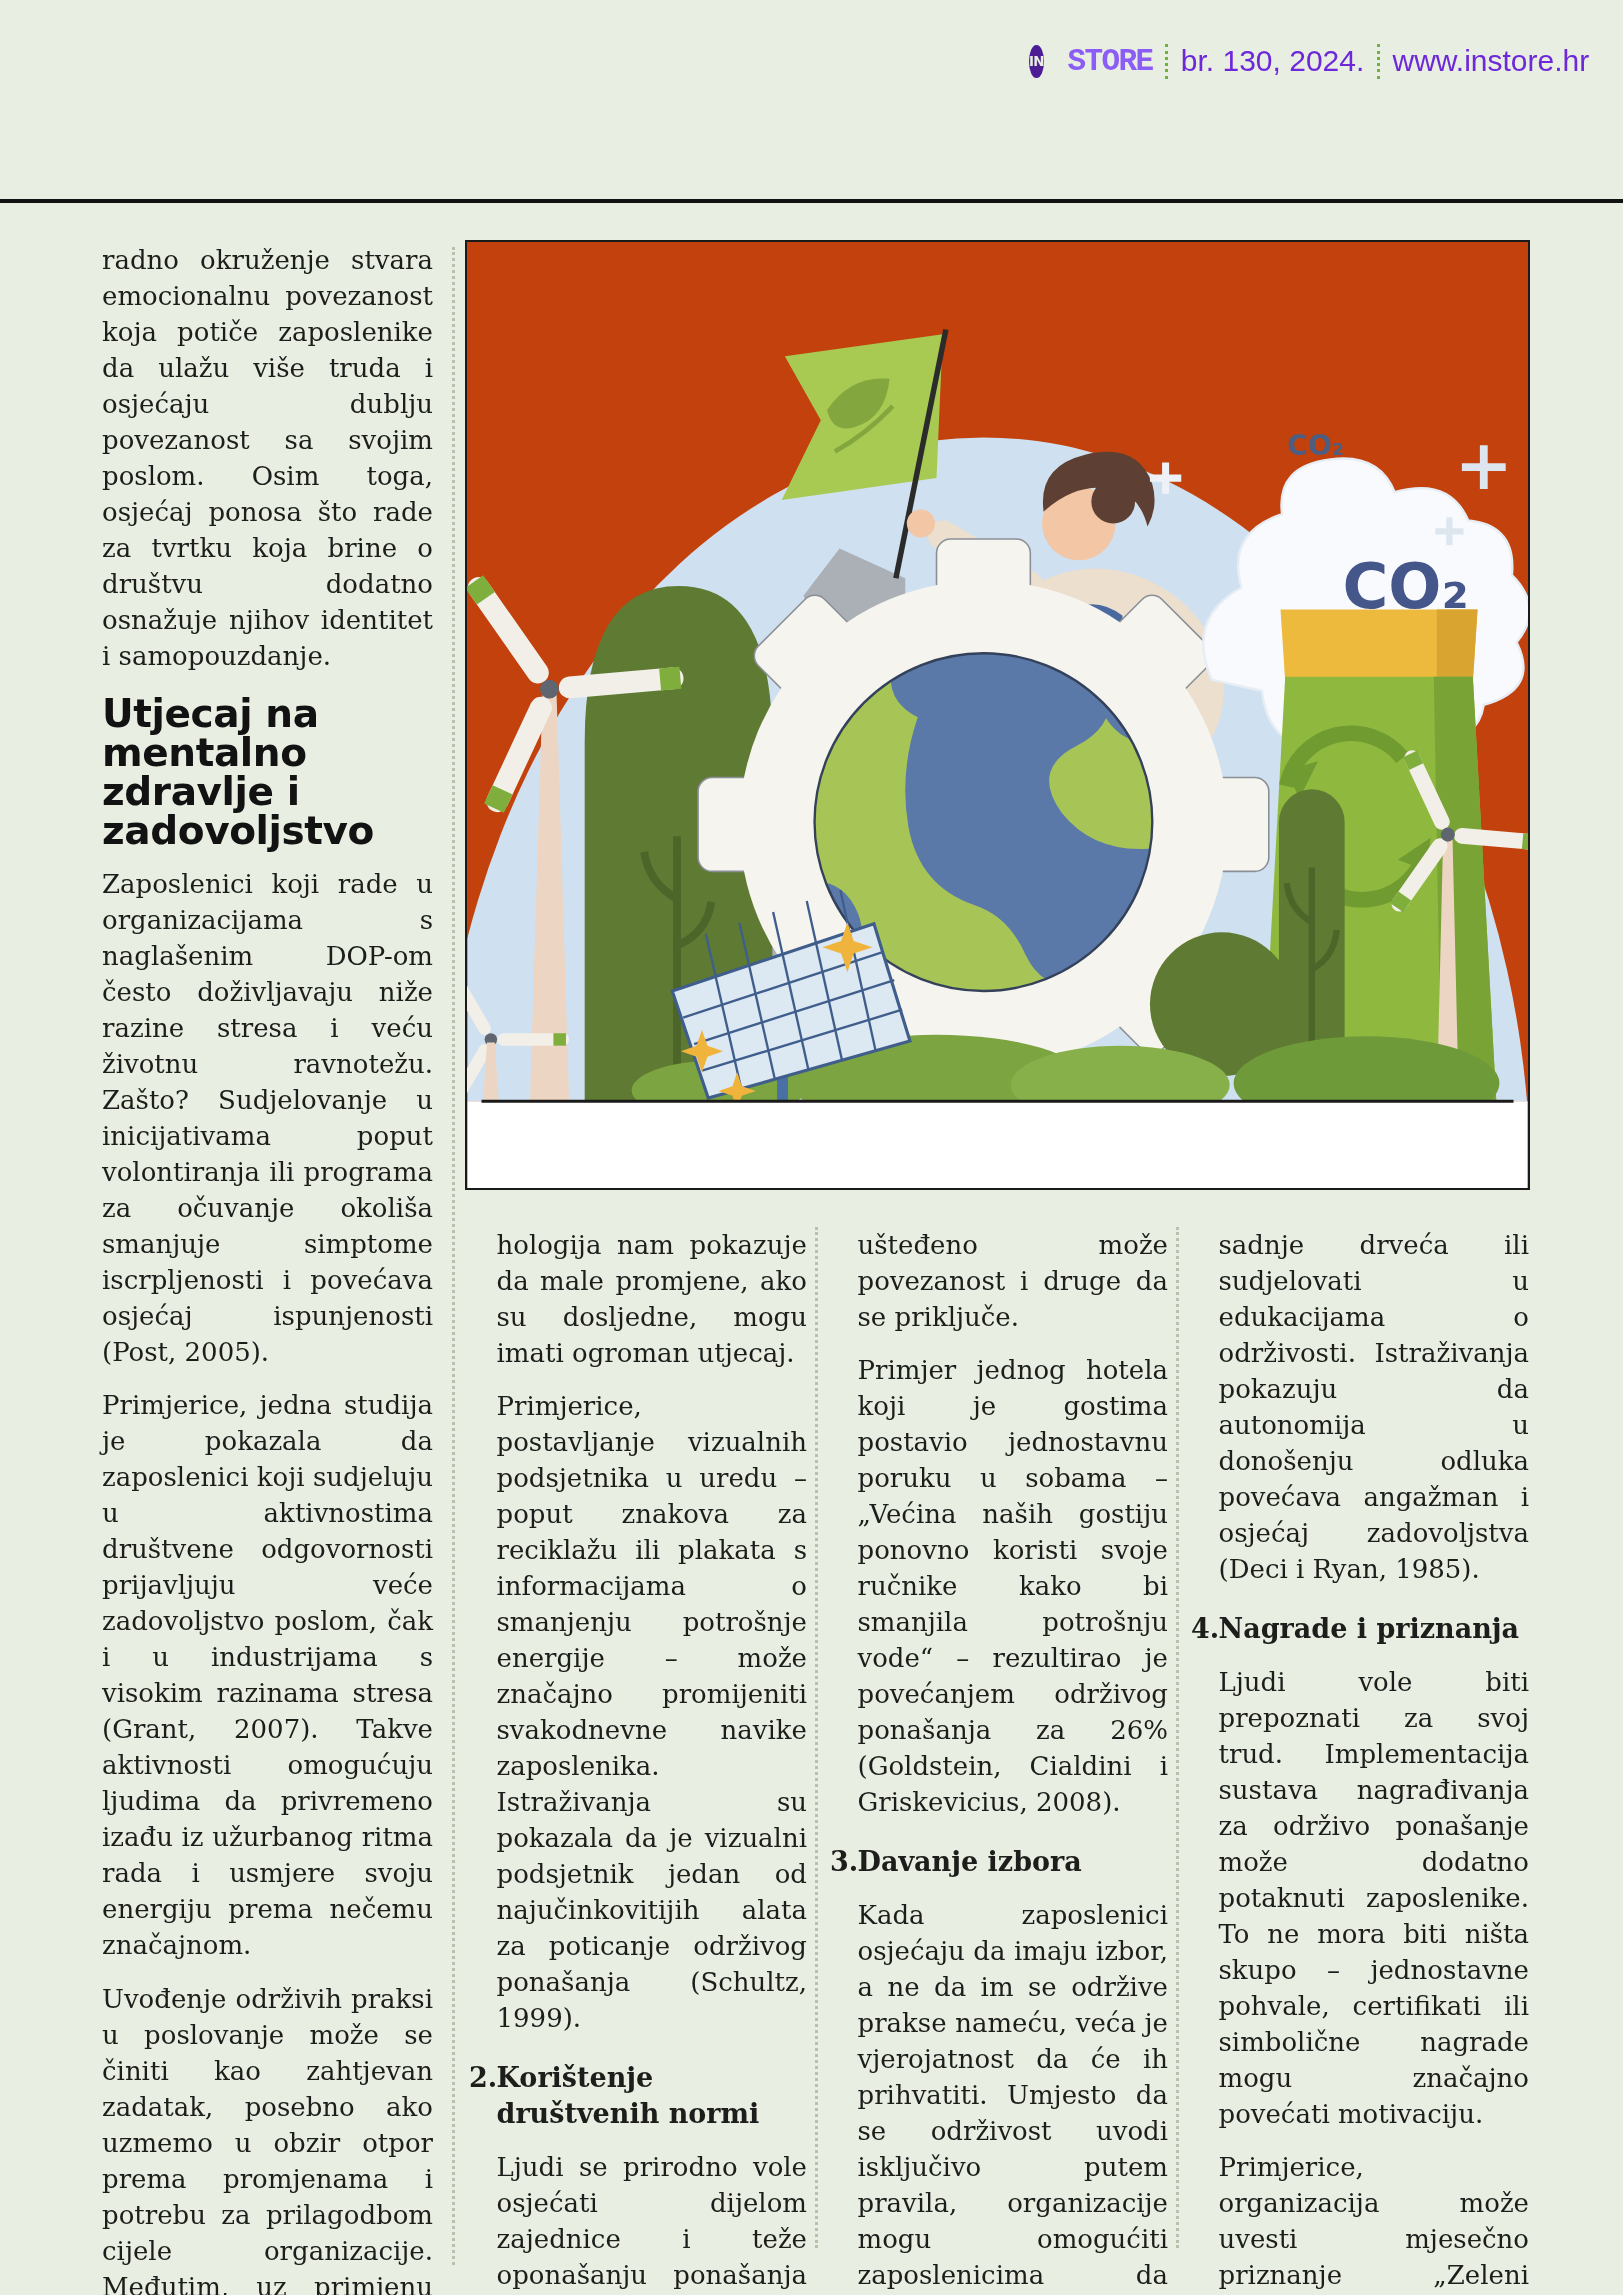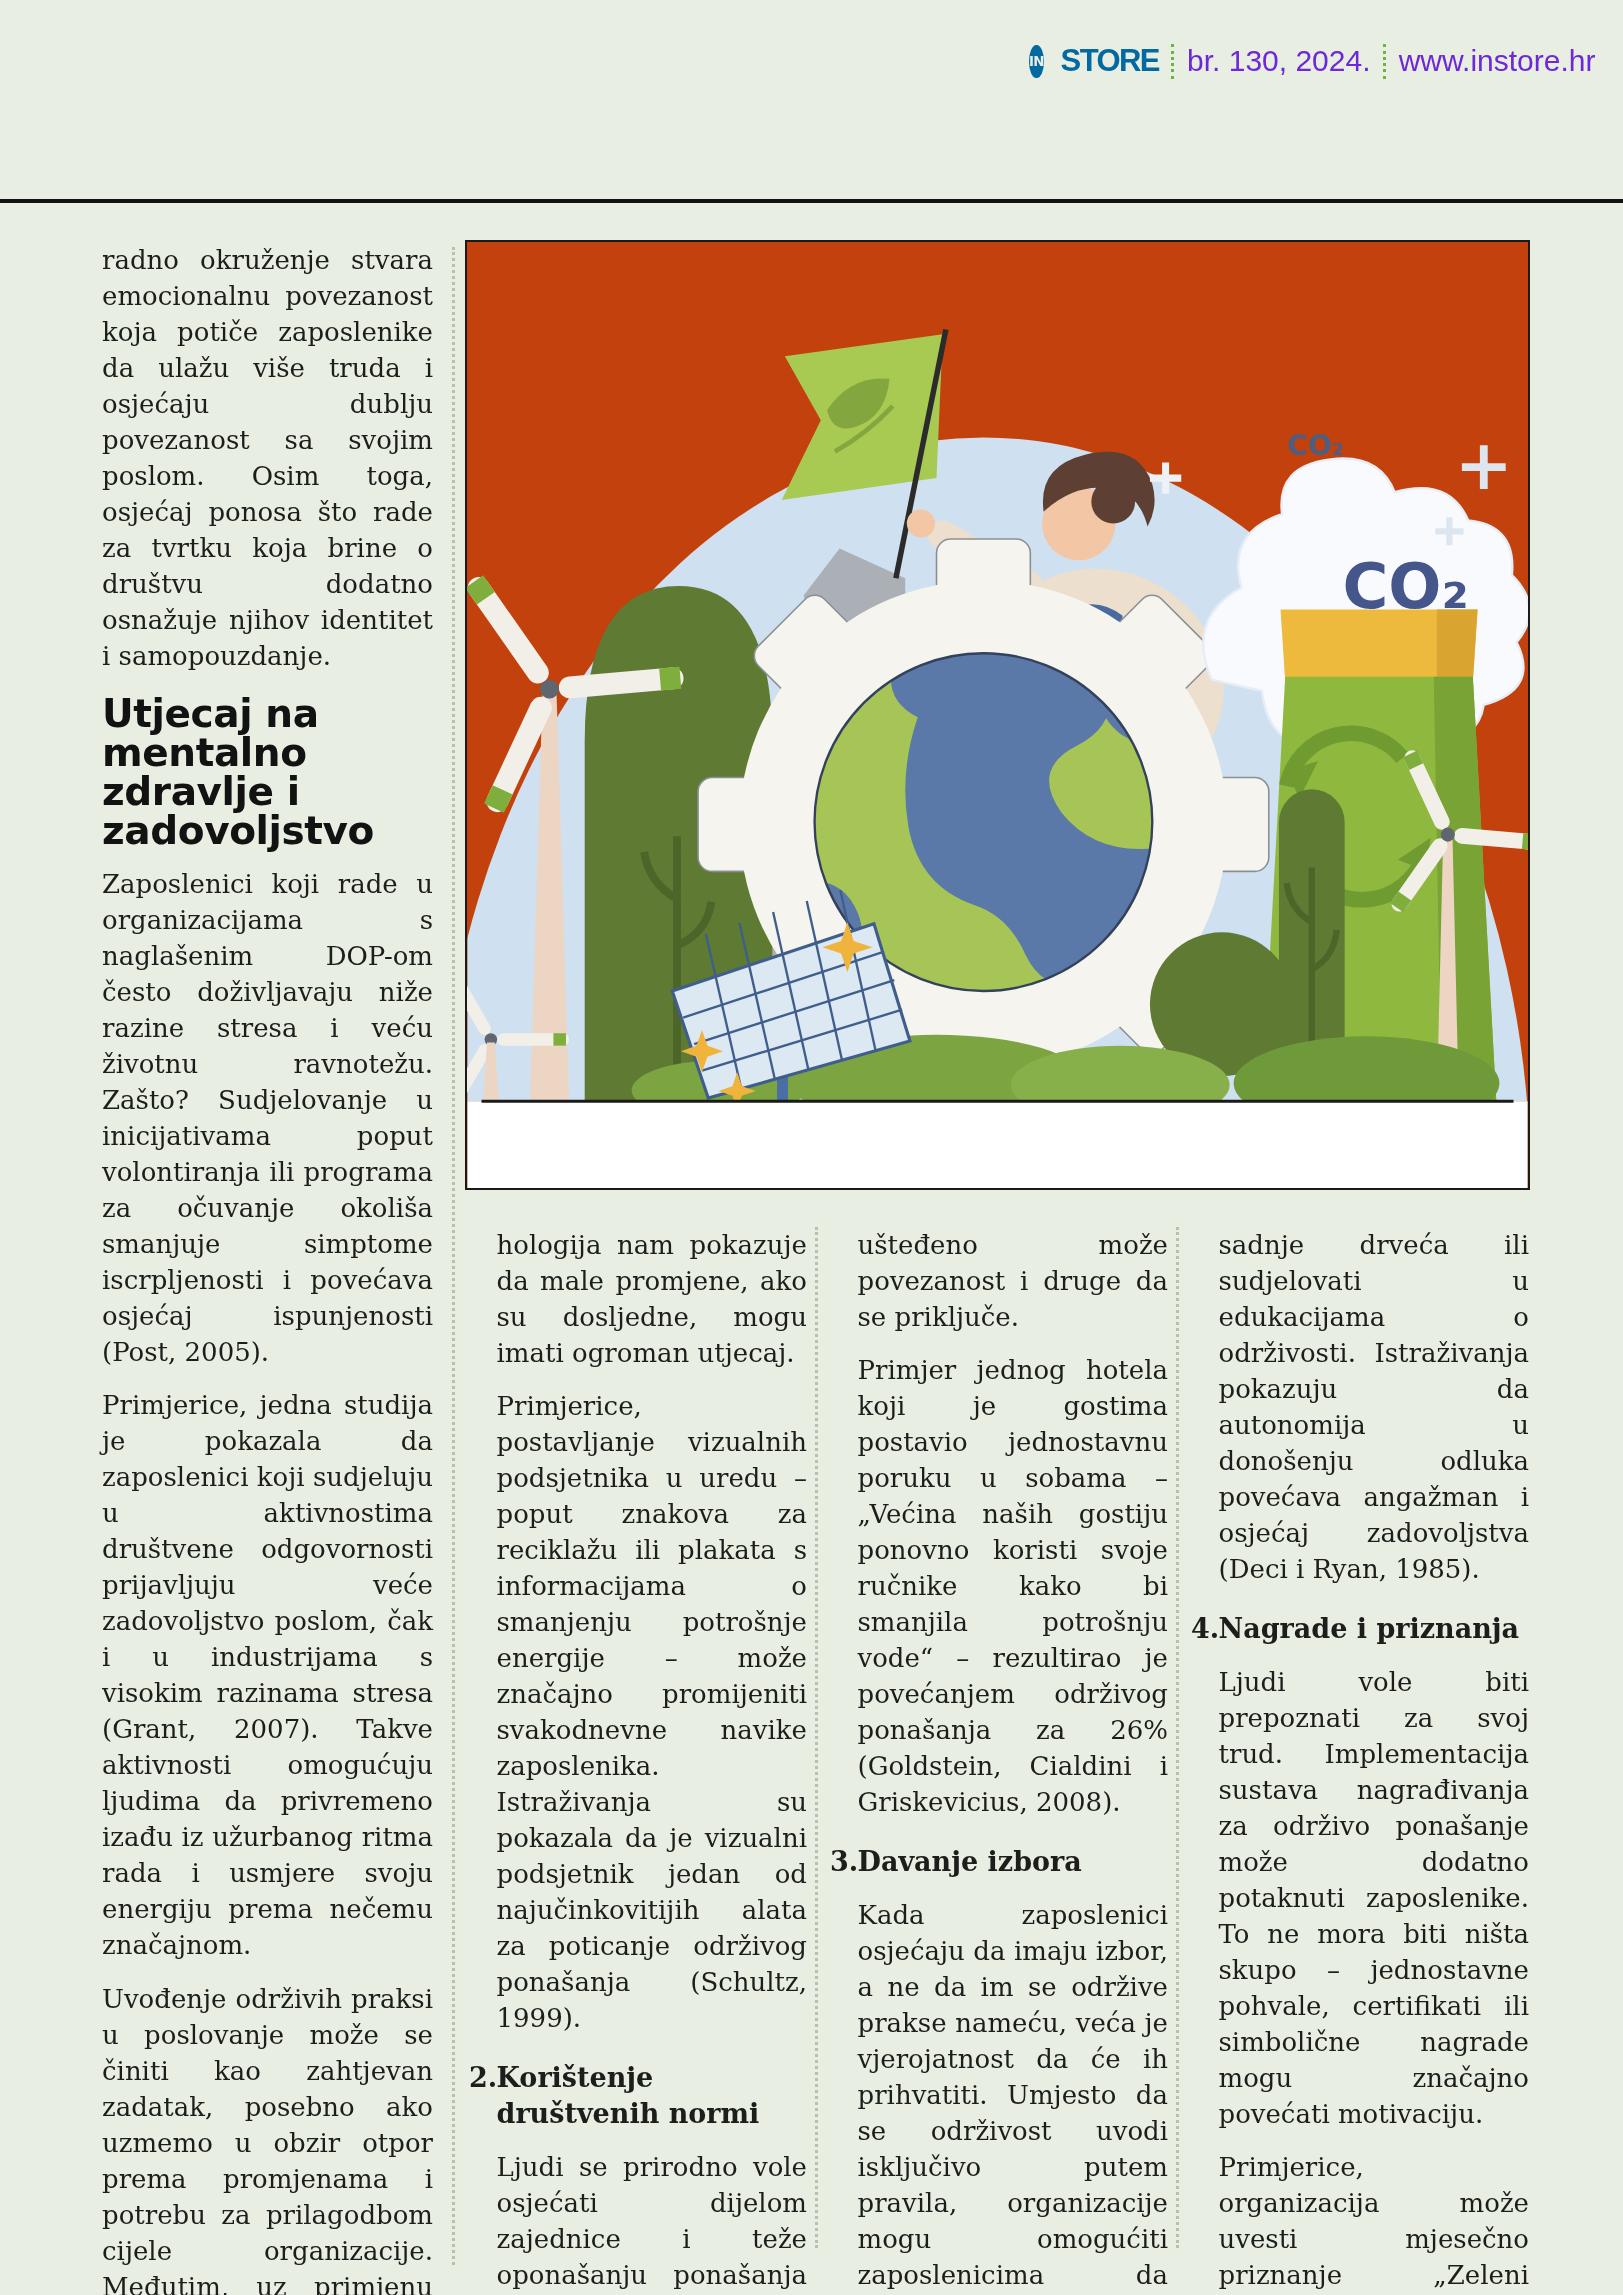--- a/index.html
+++ b/index.html
@@ -1,25 +1,25 @@
 <!DOCTYPE html>
 <html style="font-size:12.6px"><head>
 <meta charset="utf-8">
 <style>
   html,body{margin:0;padding:0;}
   body{font-family:"DejaVu Serif", serif;}
   .page{position:relative;width:1623px;height:2295px;background:#e8eee2;overflow:hidden;}
 
   
   .hdr{position:absolute;top:23.6px;left:1029px;width:565px;height:75px;display:flex;align-items:center;}
-  .logo-disc{width:33px;height:33px;border-radius:50%;background:#0369a1;color:#e8eee2;
+  .logo-disc{width:33px;height:33px;border-radius:50%;background:#4c1d95;color:#e8eee2;
     font-family:"DejaVu Sans",sans-serif;font-weight:bold;font-size:13.4px;display:flex;
     align-items:center;justify-content:center;letter-spacing:-0.8px;}
-  .logo-word{font-family:Liberation Sans, sans-serif;font-weight:800;font-size:31px;color:#0369a1;
-    letter-spacing:-1.6px;margin-left:17px;}
+  .logo-word{font-family:Liberation Mono, monospace;font-weight:800;font-size:31px;color:#8b5cf6;
+    letter-spacing:-1.6px;margin-left:24px;}
   .hdot{width:0;height:35px;border-left:3.1px dotted #6cb33f;margin:0 12.6px;}
   .hmeta{font-family:Liberation Sans, sans-serif;font-size:30px;color:#6d28d9;white-space:nowrap;}
   .hbar{width:4.7px;height:79px;background:#121212;margin-left:46px;}
 
   .rule{position:absolute;left:0;top:199px;width:1623px;height:3.9px;background:#121212;}
 
   
   .vsep{position:absolute;width:0;border-left:3.1px dotted #b7c2ad;}
   .vsep1{left:452px;top:247px;height:2018px;}
   .vsep2{left:815px;top:1227px;height:1021px;}

